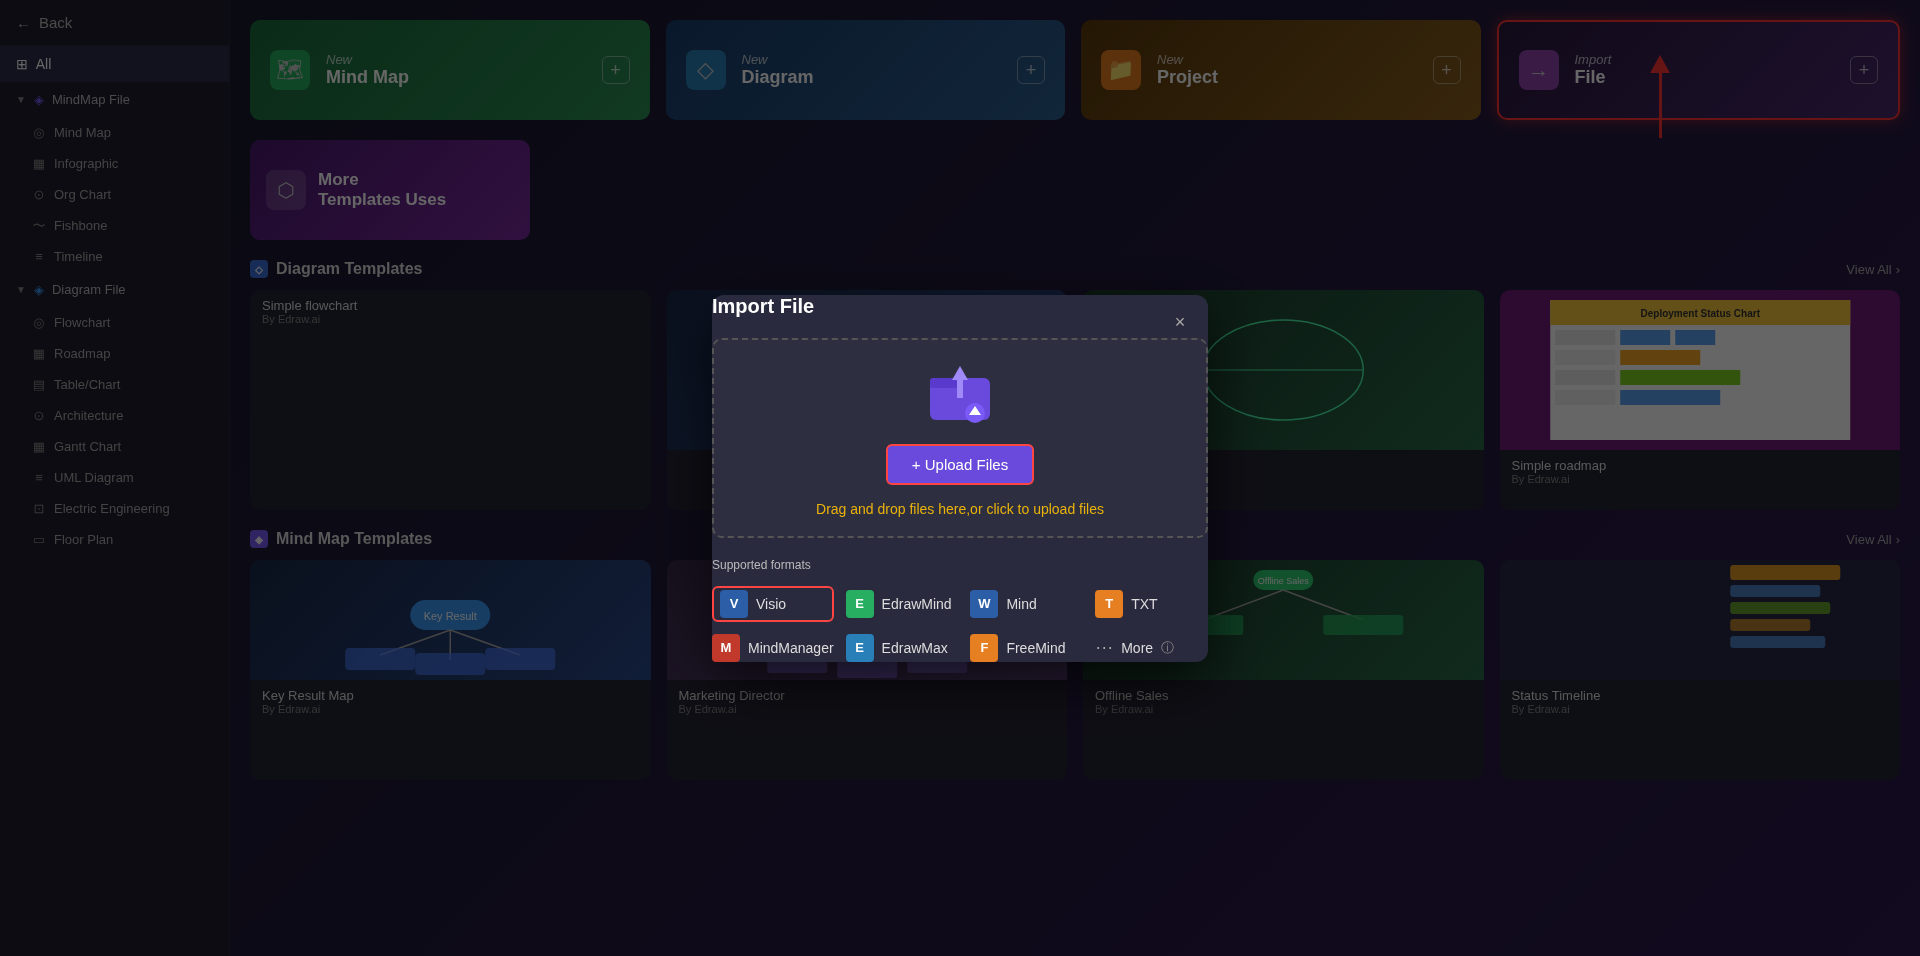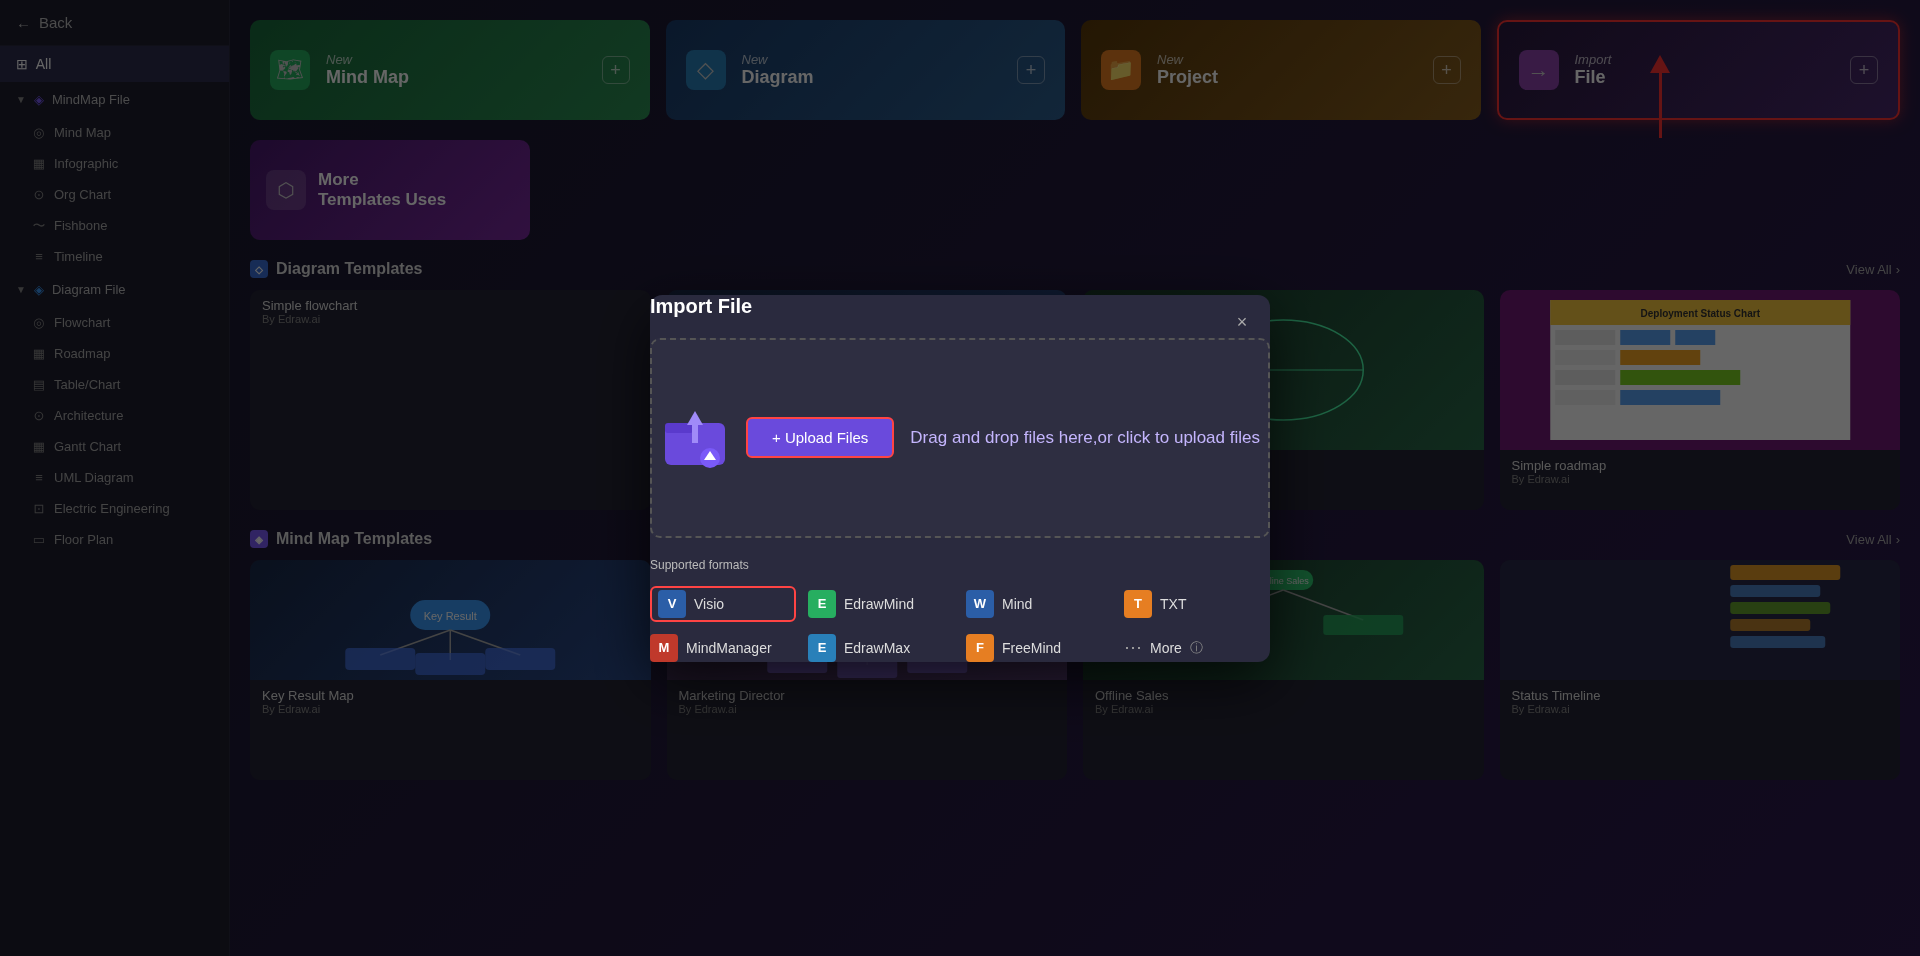--- a/index.html
+++ b/index.html
@@ -205,21 +205,21 @@
       width: 1920px; height: 956px;
       background: rgba(0,0,0,0.6);
       display: flex;
       align-items: center;
       justify-content: center;
       z-index: 100;
     }
 
     
     .modal {
-      width: 620px;
+      width: 496px;
       background: #2a2a3e;
       border-radius: 12px;
       position: relative;
       box-shadow: 0 20px 60px rgba(0,0,0,0.7);
     }
     .modal-title {
       font-size: 20px;
       color: #fff;
       font-weight: 600;
       margin-bottom: 20px;
@@ -232,21 +232,21 @@
       display: flex; align-items: center; justify-content: center;
       color: #aaa;
       cursor: pointer;
       font-size: 18px;
     }
     .upload-area {
       border: 2px dashed #555;
       border-radius: 10px;
       height: 200px;
       display: flex;
-      flex-direction: row;
+      flex-direction: column;
       align-items: center;
       justify-content: center;
       gap: 16px;
       margin-bottom: 20px;
       background: rgba(255,255,255,0.02);
     }
     .upload-icon-wrap {
       width: 70px; height: 70px;
       display: flex; align-items: center; justify-content: center;
     }
@@ -254,22 +254,22 @@
       background: #6a4adc;
       color: #fff;
       border: 2px solid #ff4444;
       border-radius: 6px;
       padding: 10px 24px;
       font-size: 15px;
       cursor: pointer;
       display: flex; align-items: center; gap: 8px;
     }
     .upload-hint {
-      font-size: 17px;
-      color: #c4b5fd;
+      font-size: 14px;
+      color: #eab308;
     }
     .supported-label {
       font-size: 12px;
       color: #bbb;
       margin-bottom: 14px;
     }
     .formats-grid {
       display: grid;
       grid-template-columns: repeat(4, 1fr);
       gap: 12px;

